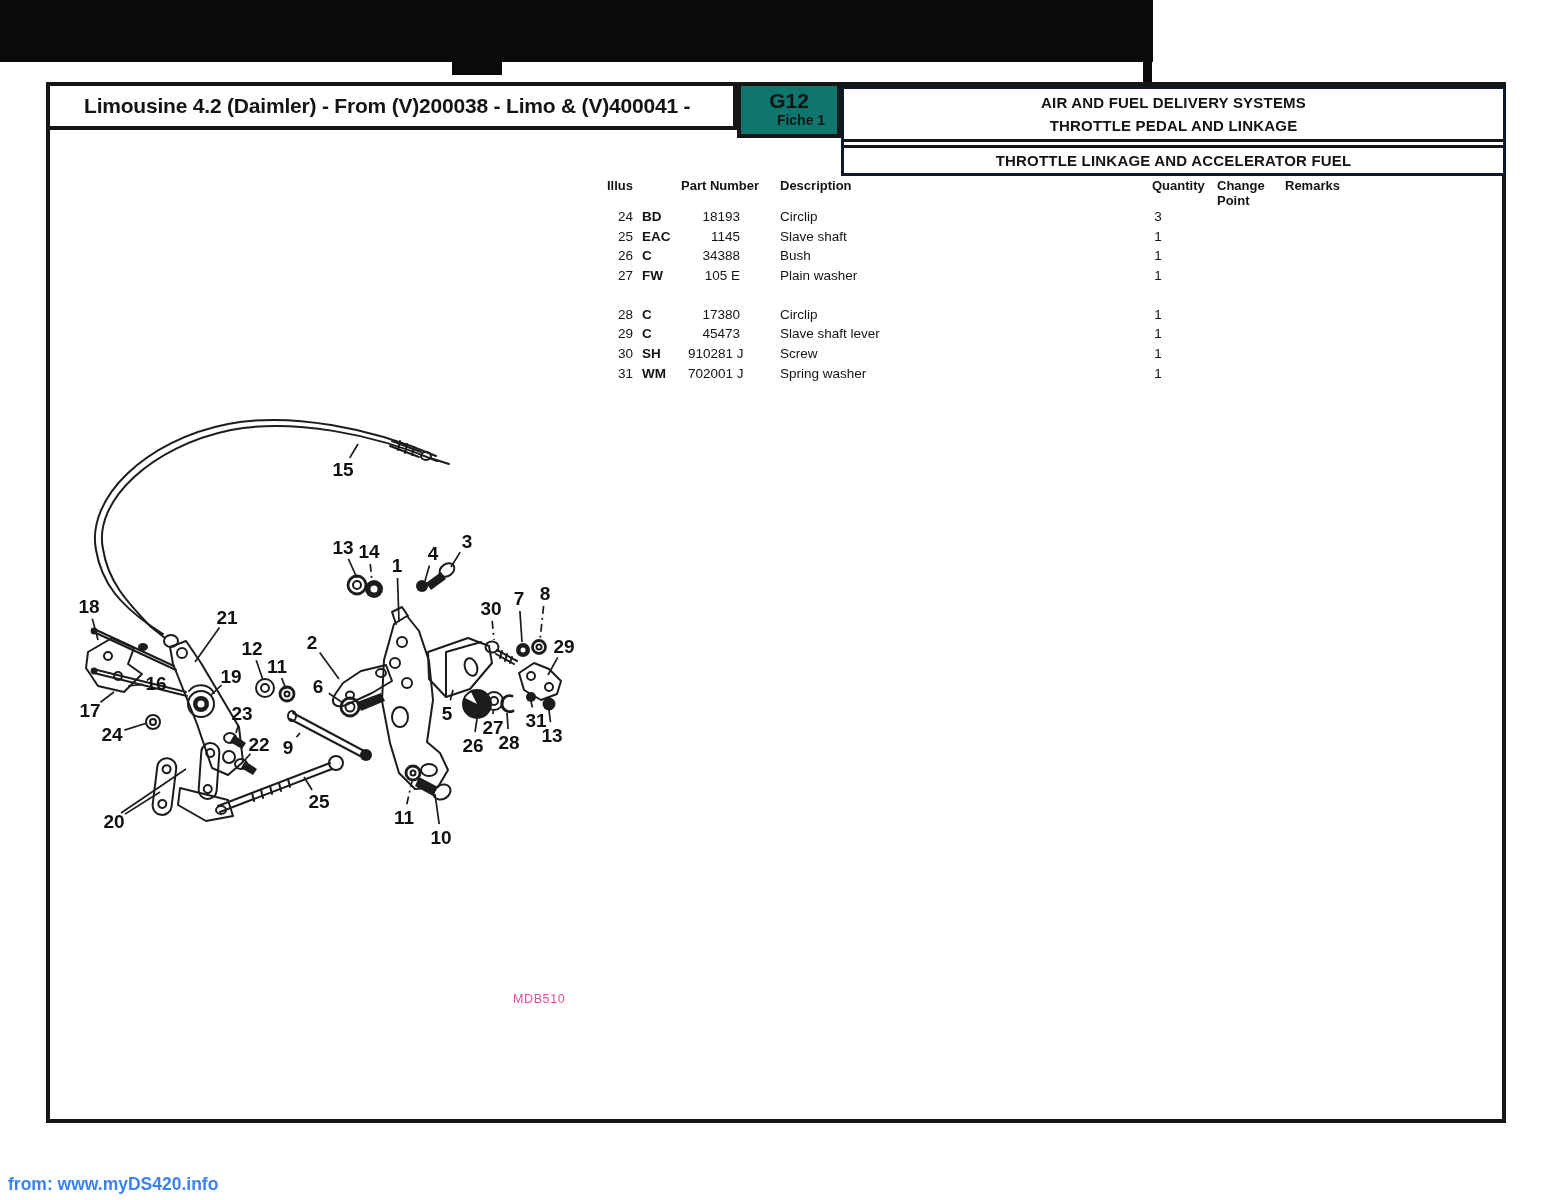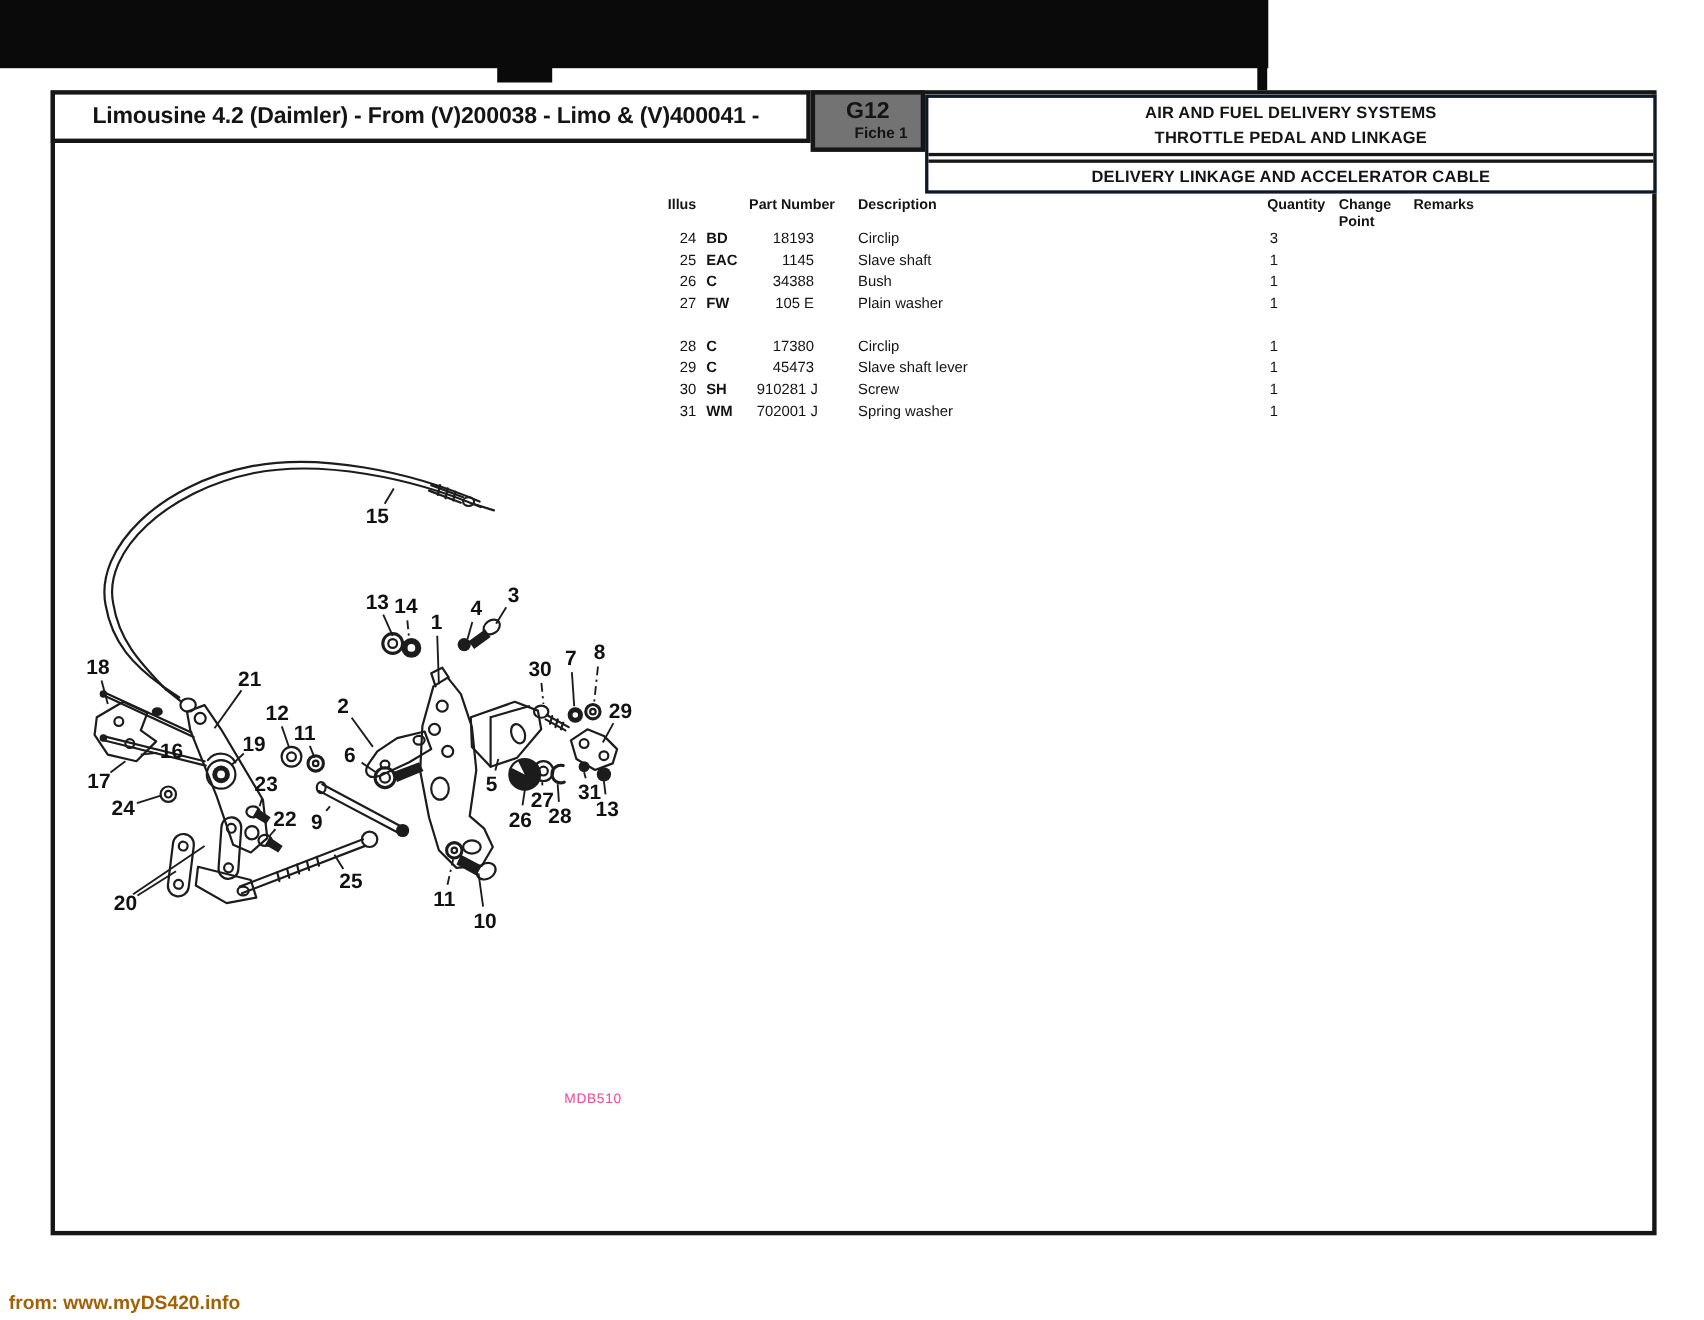--- a/index.html
+++ b/index.html
@@ -9,41 +9,41 @@
   
   .topbar{position:absolute;left:0;top:0;width:1153px;height:62px;background:#0a0a0a;}
   .topbar-notch{position:absolute;left:452px;top:61px;width:50px;height:14px;background:#0a0a0a;}
   .topbar-stub{position:absolute;left:1143px;top:61px;width:9px;height:28px;background:#0a0a0a;}
 
   
   .frame{position:absolute;left:46px;top:82px;width:1460px;height:1041px;border:4px solid #161616;box-sizing:border-box;background:#fff;}
 
   .title-box{position:absolute;left:46px;top:82px;width:691px;height:48px;border:4px solid #161616;box-sizing:border-box;background:#fff;
     display:flex;align-items:center;padding-left:34px;font-weight:bold;font-size:21px;letter-spacing:-0.2px;white-space:nowrap;}
-  .fiche-box{position:absolute;left:737px;top:82px;width:104px;height:56px;border:4px solid #161616;box-sizing:border-box;background:#737373;text-align:center;}
+  .fiche-box{position:absolute;left:737px;top:82px;width:104px;height:56px;border:4px solid #161616;box-sizing:border-box;background:#0f766e;text-align:center;}
   .fiche-code{font-size:21px;font-weight:bold;line-height:23px;margin-top:3px;}
   .fiche-label{font-size:14px;font-weight:bold;line-height:16px;margin-left:24px;}
 
   .section-box{position:absolute;left:841px;top:86px;width:665px;border:3px solid #0f172a;box-sizing:border-box;background:#fff;}
   .section-top{display:flex;flex-direction:column;justify-content:space-evenly;align-items:center;height:50px;border-bottom:3px solid #161616;font-weight:bold;font-size:15px;letter-spacing:0.2px;}
   .section-sub{border-top:3px solid #161616;margin-top:3px;height:25px;display:flex;align-items:center;justify-content:center;font-weight:bold;font-size:15px;letter-spacing:0.2px;}
 
   
   .thead-label{position:absolute;font-weight:bold;font-size:13px;line-height:15px;white-space:pre-line;}
   .tbl-rows{position:absolute;left:601px;top:209px;font-size:13.5px;}
   .trow{display:flex;height:19.7px;align-items:baseline;white-space:pre;}
   .trow.gap{margin-top:19px;}
   .c-illus{width:32px;text-align:right;}
   .c-prefix{width:46px;margin-left:9px;font-weight:bold;}
   .c-num{width:52px;text-align:right;}
   .c-desc{margin-left:40px;width:360px;}
   .c-qty{width:36px;text-align:center;}
 
   .fig-code{position:absolute;left:513px;top:992px;font-size:12.5px;color:#ec4899;letter-spacing:0.6px;}
-  .footer{position:absolute;left:8px;top:1174px;font-weight:bold;font-size:17.5px;color:#a16207;}
+  .footer{position:absolute;left:8px;top:1174px;font-weight:bold;font-size:17.5px;color:#3b82f6;}
 
   svg.diagram{position:absolute;left:0;top:0;width:1549px;height:1200px;pointer-events:none;}
   .ln{stroke:#1c1c1c;stroke-width:2;fill:none;stroke-linecap:round;stroke-linejoin:round;}
   .lnthick{stroke-width:2.8;}
   .fillp{fill:#1c1c1c;stroke:none;}
   .leader{stroke:#1c1c1c;stroke-width:1.7;}
   .leader.dashed{stroke-dasharray:8 4 2 4;}
   .callout{font-family:"Liberation Sans",sans-serif;font-weight:bold;font-size:19px;fill:#111;text-anchor:middle;}
 </style>
 </head>
@@ -65,21 +65,21 @@
     <div class="fiche-code">G12</div>
     <div class="fiche-label">Fiche 1</div>
   </div>
 
   <div class="section-box">
     <div class="section-top">
       <div>AIR AND FUEL DELIVERY SYSTEMS</div>
       <div>THROTTLE PEDAL AND LINKAGE</div>
     </div>
     <div class="section-sub">
-      <div>DELIVERY LINKAGE AND ACCELERATOR CABLE</div>
+      <div>THROTTLE LINKAGE AND ACCELERATOR FUEL</div>
     </div>
   </div>
 
   <span class="thead-label" style="left:607px;top:178px;">Illus</span>
   <span class="thead-label" style="left:641px;top:178px;padding-left:40px;">Part Number</span>
   <span class="thead-label" style="left:780px;top:178px;">Description</span>
   <span class="thead-label" style="left:1152px;top:178px;">Quantity</span>
   <span class="thead-label" style="left:1217px;top:178px;"><span>Change</span><br><span>Point</span></span>
   <span class="thead-label" style="left:1285px;top:178px;">Remarks</span>
 

